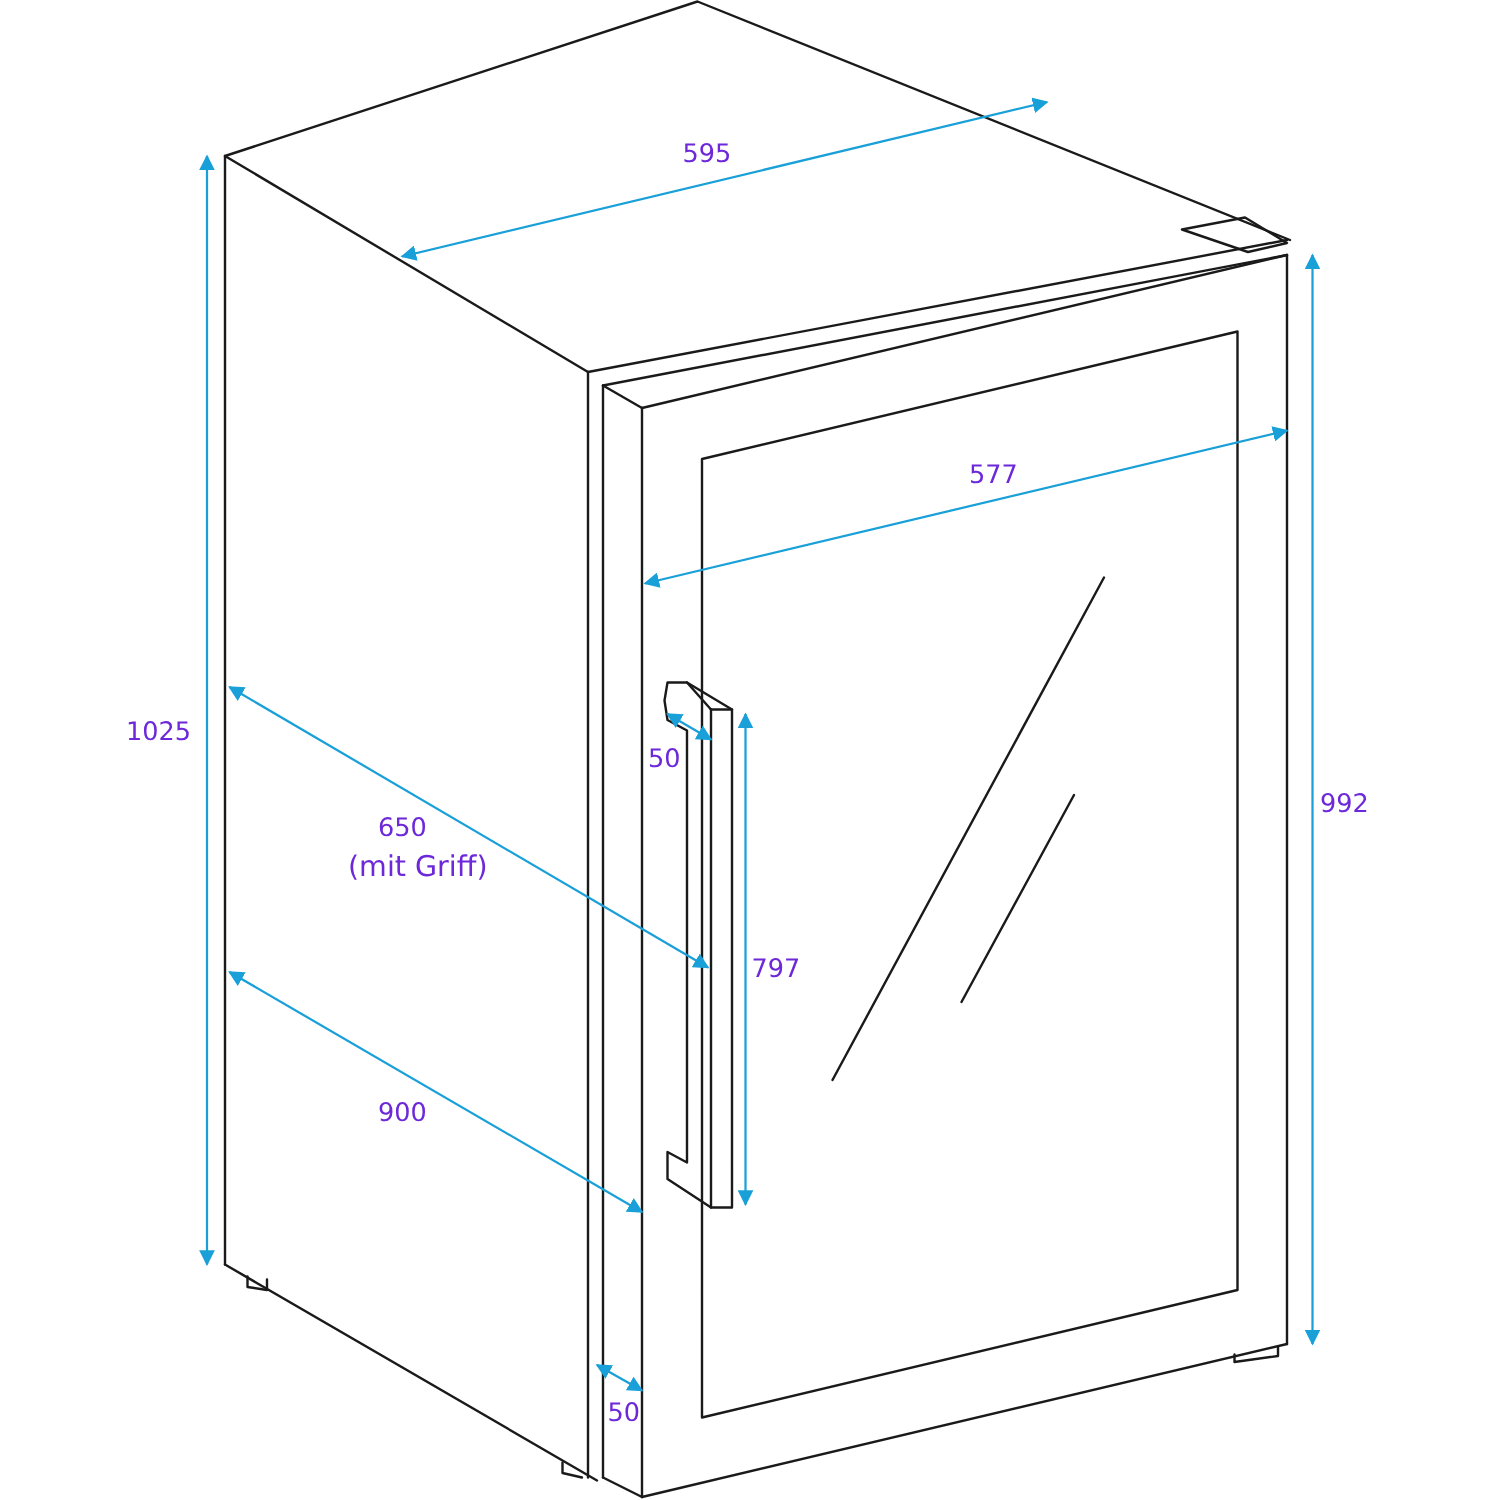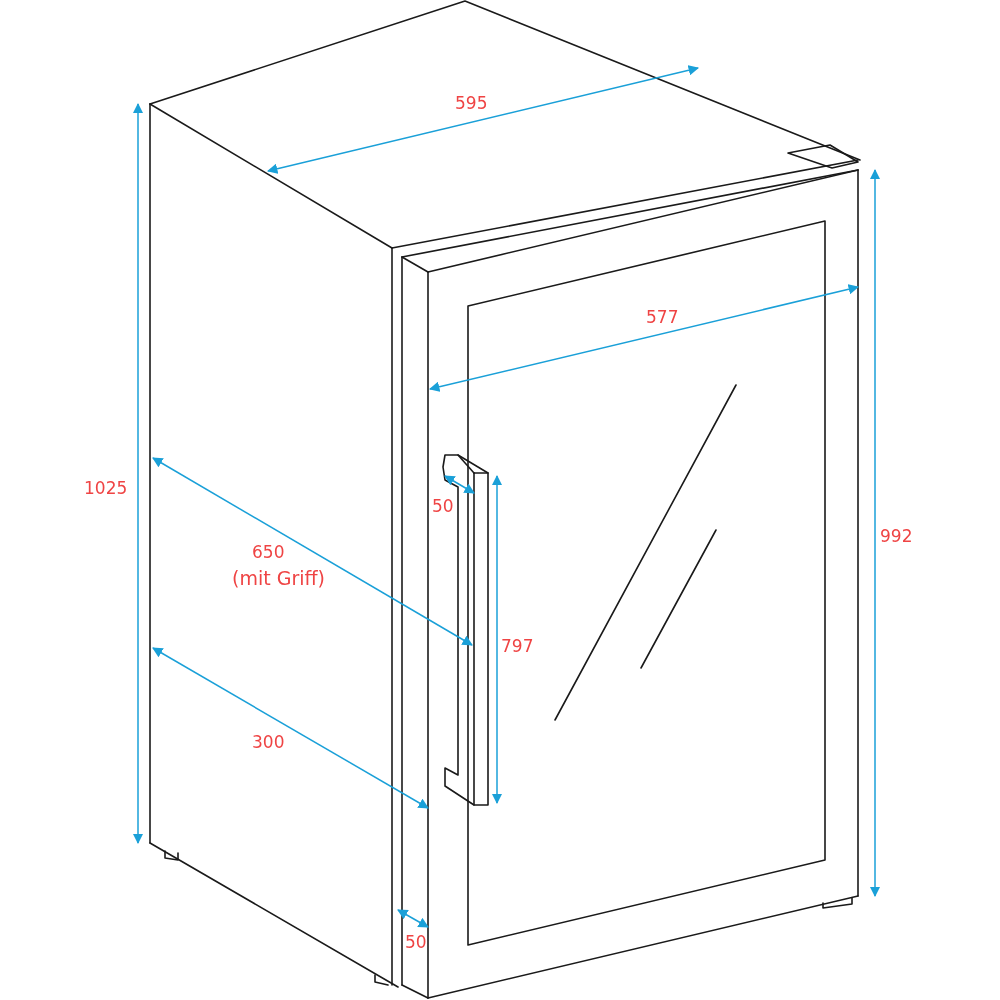--- a/index.html
+++ b/index.html
@@ -1,20 +1,20 @@
 <!DOCTYPE html>
 <html><head>
 <meta charset="utf-8">
 <style>
   html, body { margin:0; padding:0; background:#ffffff; }
   body { width:1000px; height:1000px; position:relative; overflow:hidden; font-family:"DejaVu Sans", sans-serif; }
   #drawing { position:absolute; left:0; top:0; width:1000px; height:1000px; }
   .ol { stroke:#1a1a1a; stroke-width:1.6; fill:none; stroke-linejoin:round; stroke-linecap:round; }
   .dim { stroke:#1aa0d8; stroke-width:1.5; fill:none; }
-  .label { position:absolute; color:#ef4444; font-size:17px; line-height:1; white-space:nowrap;text-align:center; }
+  .label { position:absolute; color:#6d28d9; font-size:17px; line-height:1; white-space:nowrap;text-align:center; }
   .label.small { font-size:19px; }
 </style>
 </head>
 <body>
 
 <svg id="drawing" viewBox="0 0 1000 1000" xmlns="http://www.w3.org/2000/svg">
   <defs>
     <marker id="ah" viewBox="0 0 10 10" refX="9" refY="5" markerWidth="7" markerHeight="7" orient="auto-start-reverse">
       <path d="M0,0 L10,5 L0,10 z" fill="#1aa0d8"></path>
     </marker>
@@ -73,16 +73,16 @@
     <line class="dim" x1="398" y1="910" x2="428" y2="927" marker-start="url(#ah)" marker-end="url(#ah)"></line>
   </g>
 </svg>
 
 <div class="label" style="left:455px;top:95px;">595</div>
 <div class="label" style="left:646px;top:309px;">577</div>
 <div class="label" style="left:84px;top:447px;margin-top:33px;">1025</div>
 <div class="label" style="left:880px;top:528px;">992</div>
 <div class="label" style="left:252px;top:544px;">650</div>
 <div class="label small" style="left:232px;top:569px;">(mit Griff)</div>
-<div class="label" style="left:252px;top:734px;">300</div>
+<div class="label" style="left:252px;top:734px;">900</div>
 <div class="label" style="left:432px;top:498px;">50</div>
 <div class="label" style="left:501px;top:638px;">797</div>
 <div class="label" style="left:405px;top:934px;">50</div>
 
 </body></html>

